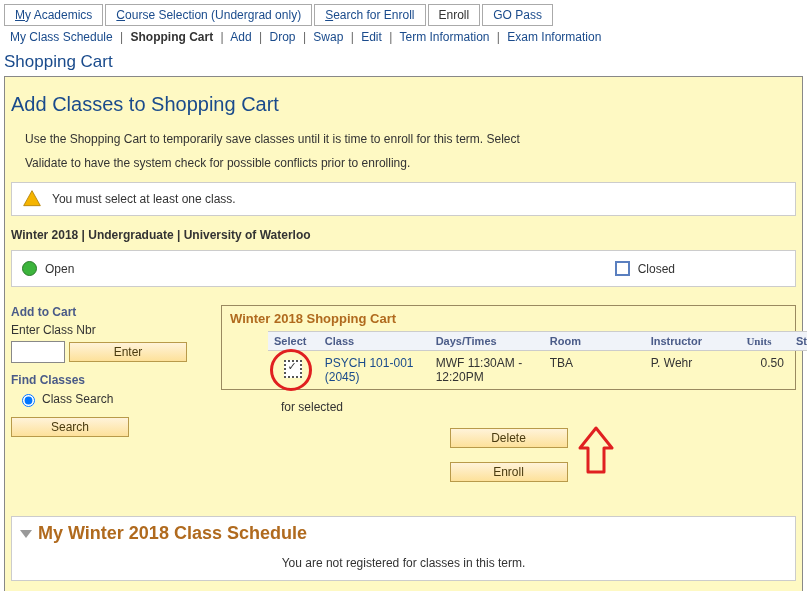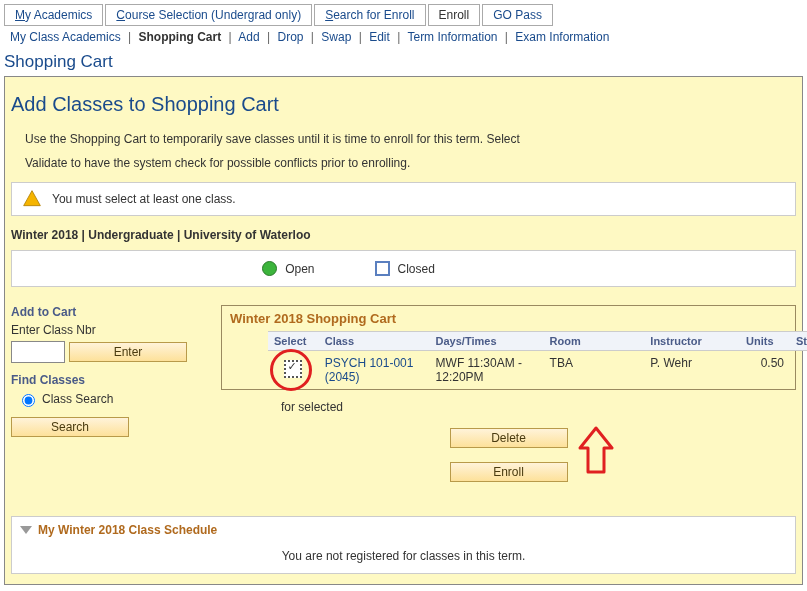--- a/index.html
+++ b/index.html
@@ -70,21 +70,21 @@
   .warn-icon svg { width: 20px; height: 20px; display: block; }
 
   .term-line { font-weight: bold; margin: 12px 0 8px 0; }
 
   
   .legend {
     border: 1px solid #ccc;
     background: #fff;
     padding: 10px;
     display: flex;
-    justify-content: center;
+    justify-content: space-between;
     gap: 60px;
     padding-right: 120px;
     margin-bottom: 18px;
   }
   .leg-item { display: flex; align-items: center; gap: 8px; }
   .circ-green { width: 13px; height: 13px; border-radius: 50%; background: #3cb43c; border: 1px solid #2a7a2a; }
   .sq-blue { width: 11px; height: 11px; background: #fff; border: 2px solid #5a7fbf; }
 
   
   .content-row { display: flex; gap: 20px; align-items: flex-start; }
@@ -166,21 +166,21 @@
   .red-arrow {
     position: absolute;
     top: 26px;
     left: 353px;
     pointer-events: none;
   }
 
   
   .sched-box { border: 1px solid #ccc; background: #fff; margin-top: 6px; }
   .sched-head {
-    color: #b06a1e; font-weight: bold; font-size: 12px;
+    color: #b06a1e; font-weight: bold; font-size: 18px;
     padding: 6px 8px;
     display: flex; align-items: center; gap: 6px;
   }
   .tri-down {
     width: 0; height: 0;
     border-left: 6px solid transparent;
     border-right: 6px solid transparent;
     border-top: 8px solid #999;
     display: inline-block;
   }
@@ -204,21 +204,21 @@
 
 <div class="top-tabs">
   <div class="top-tab"><span class="uline">M</span><span>y Academics</span></div>
   <div class="top-tab"><span class="uline">C</span><span>ourse Selection (Undergrad only)</span></div>
   <div class="top-tab"><span class="uline">S</span><span>earch for Enroll</span></div>
   <div class="top-tab active">Enroll</div>
   <div class="top-tab">GO Pass</div>
 </div>
 
 <div class="sub-nav">
-  <a href="#">My Class Academics</a>
+  <a href="#">My Class Schedule</a>
   <span class="sep">|</span>
   <span class="current">Shopping Cart</span>
   <span class="sep">|</span>
   <a href="#">Add</a>
   <span class="sep">|</span>
   <a href="#">Drop</a>
   <span class="sep">|</span>
   <a href="#">Swap</a>
   <span class="sep">|</span>
   <a href="#">Edit</a>
@@ -281,21 +281,21 @@
       <div class="cart-box">
         <div class="cart-title">Winter 2018 Shopping Cart</div>
         <table class="cart-tbl">
           <thead>
             <tr>
               <th style="width:40px;">Select</th>
               <th style="width:110px;">Class</th>
               <th style="width:110px;">Days/Times</th>
               <th style="width:100px;">Room</th>
               <th style="width:90px;">Instructor</th>
-              <th style="width:40px;">Units</th>
+              <th style="width:40px;font-family:Liberation Serif, serif;">Units</th>
               <th style="width:40px;">Status</th>
             </tr>
           </thead>
           <tbody>
             <tr>
               <td class="select-cell">
                 <span class="red-circle"></span>
                 <span class="cart-checkbox"></span>
               </td>
               <td><a href="#" class="class-link">PSYCH 101-001 (2045)</a></td>

